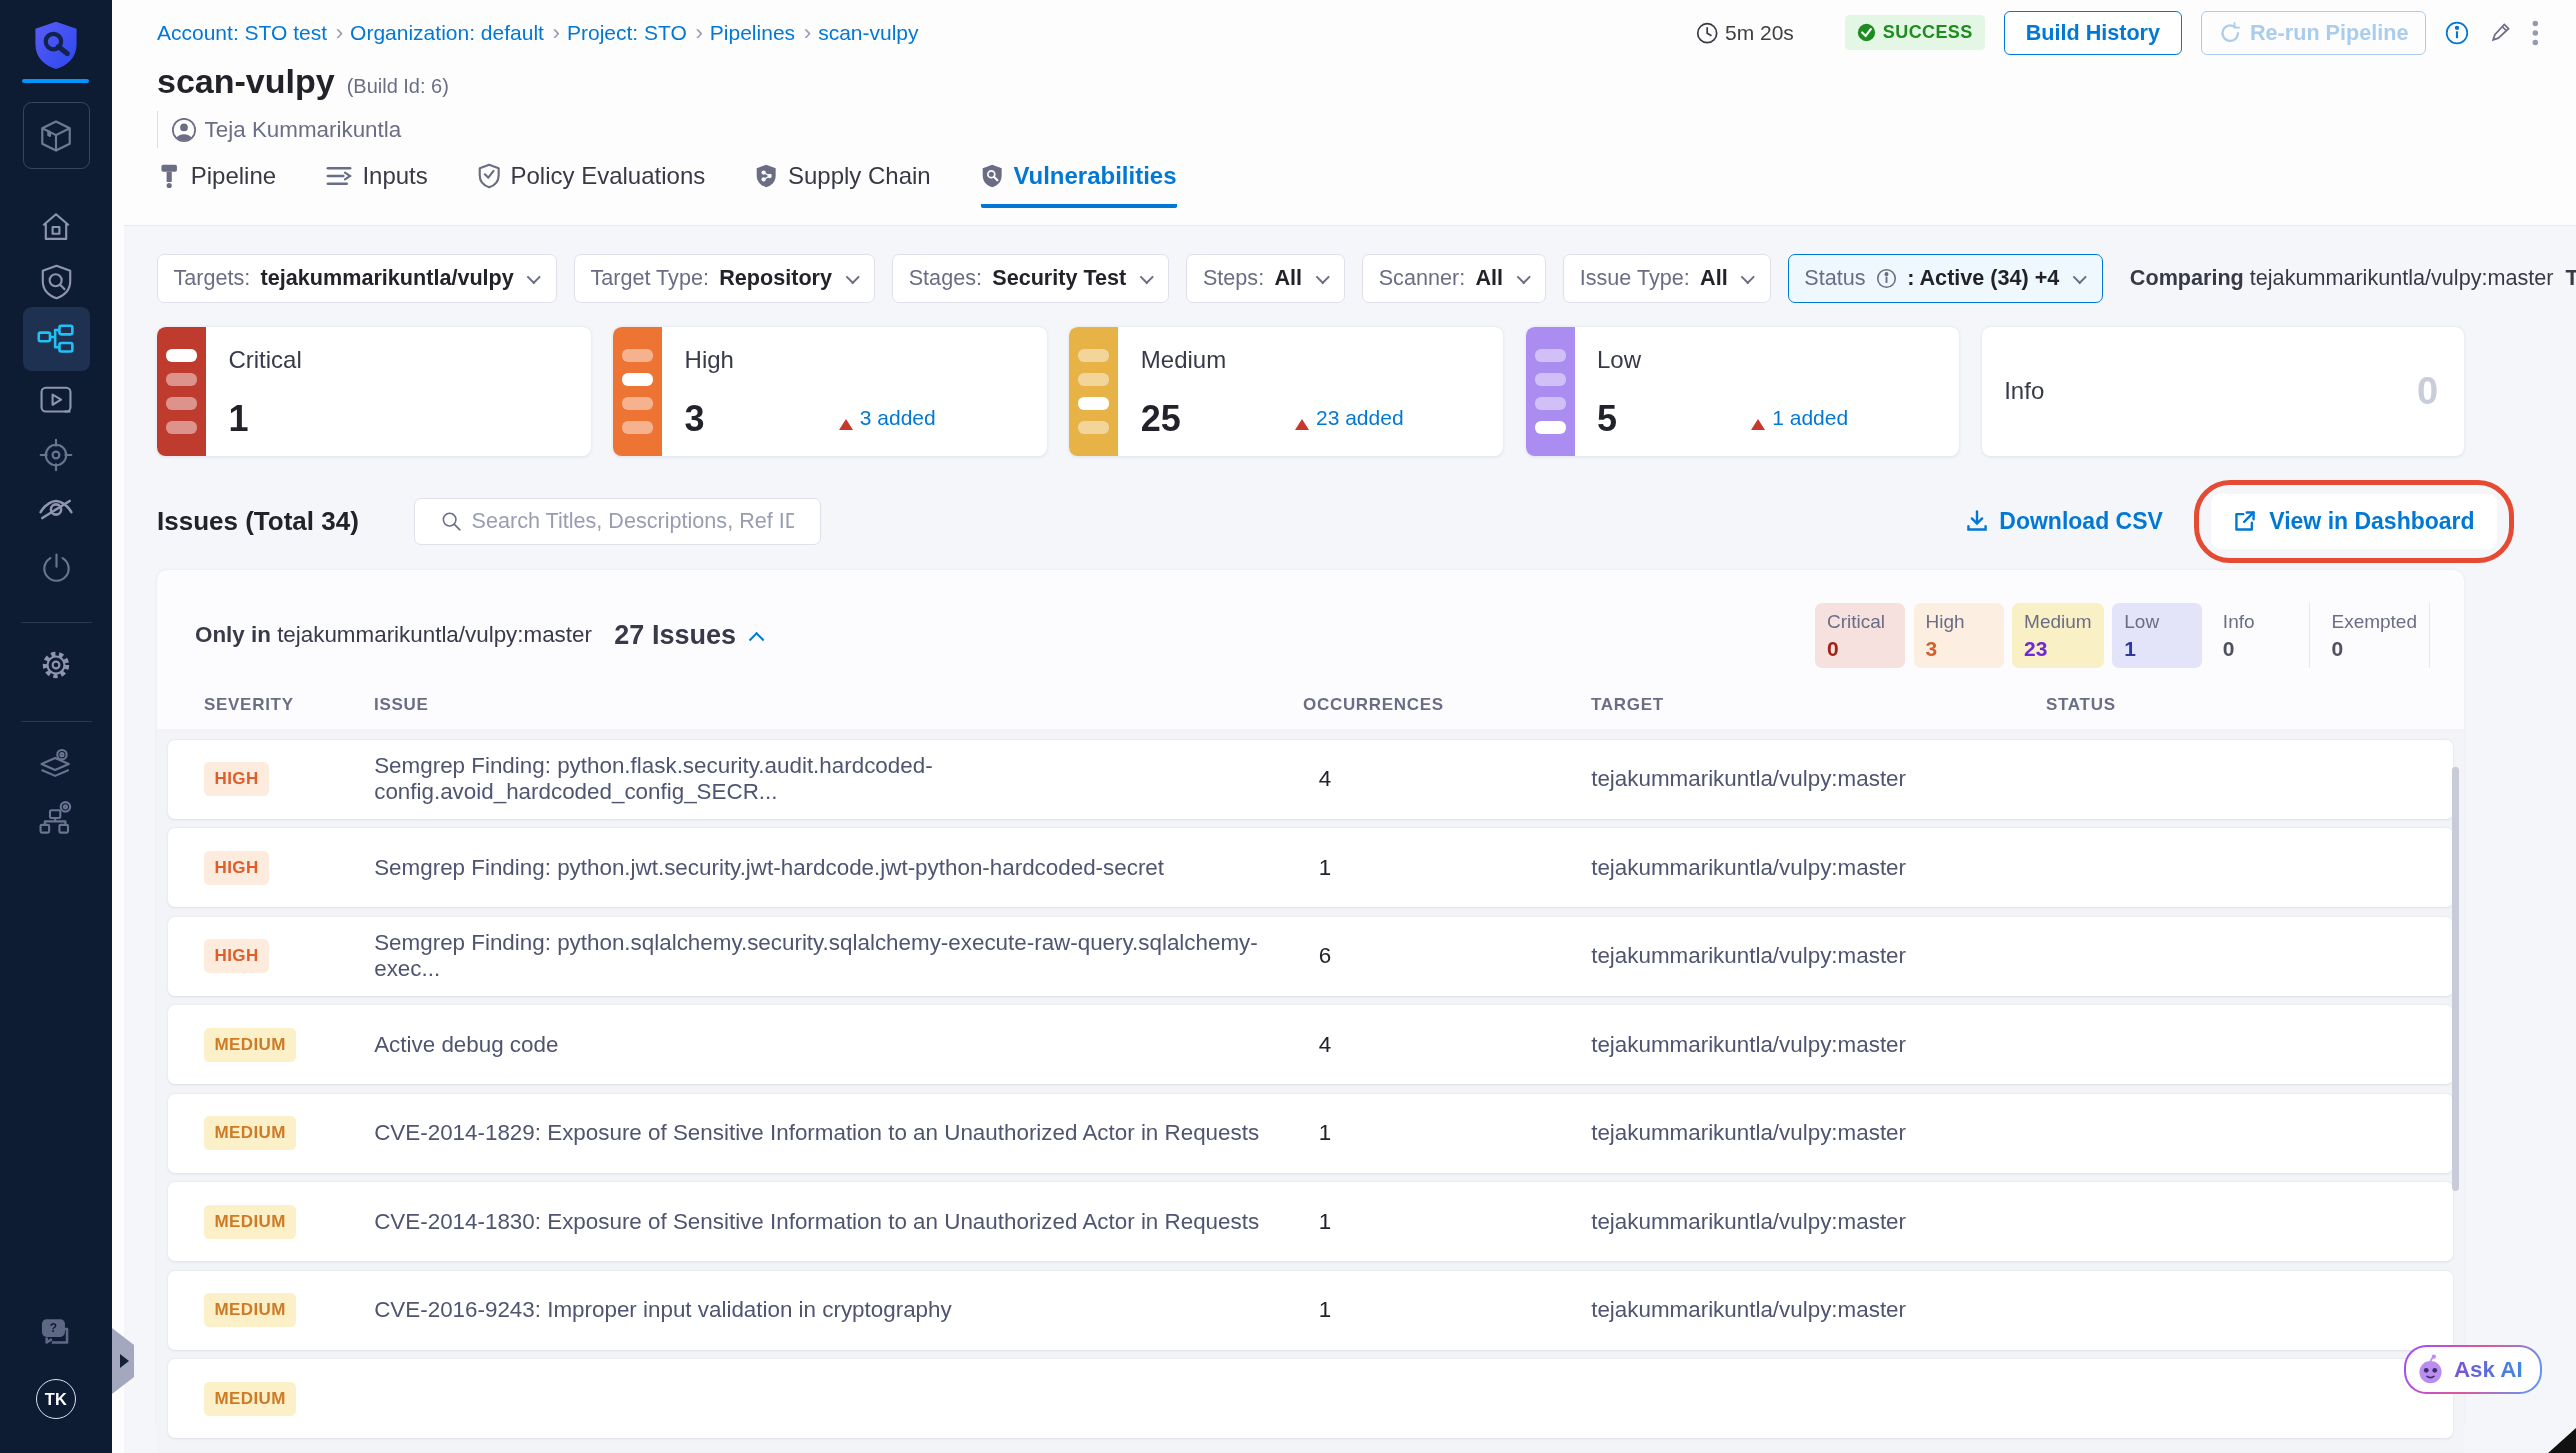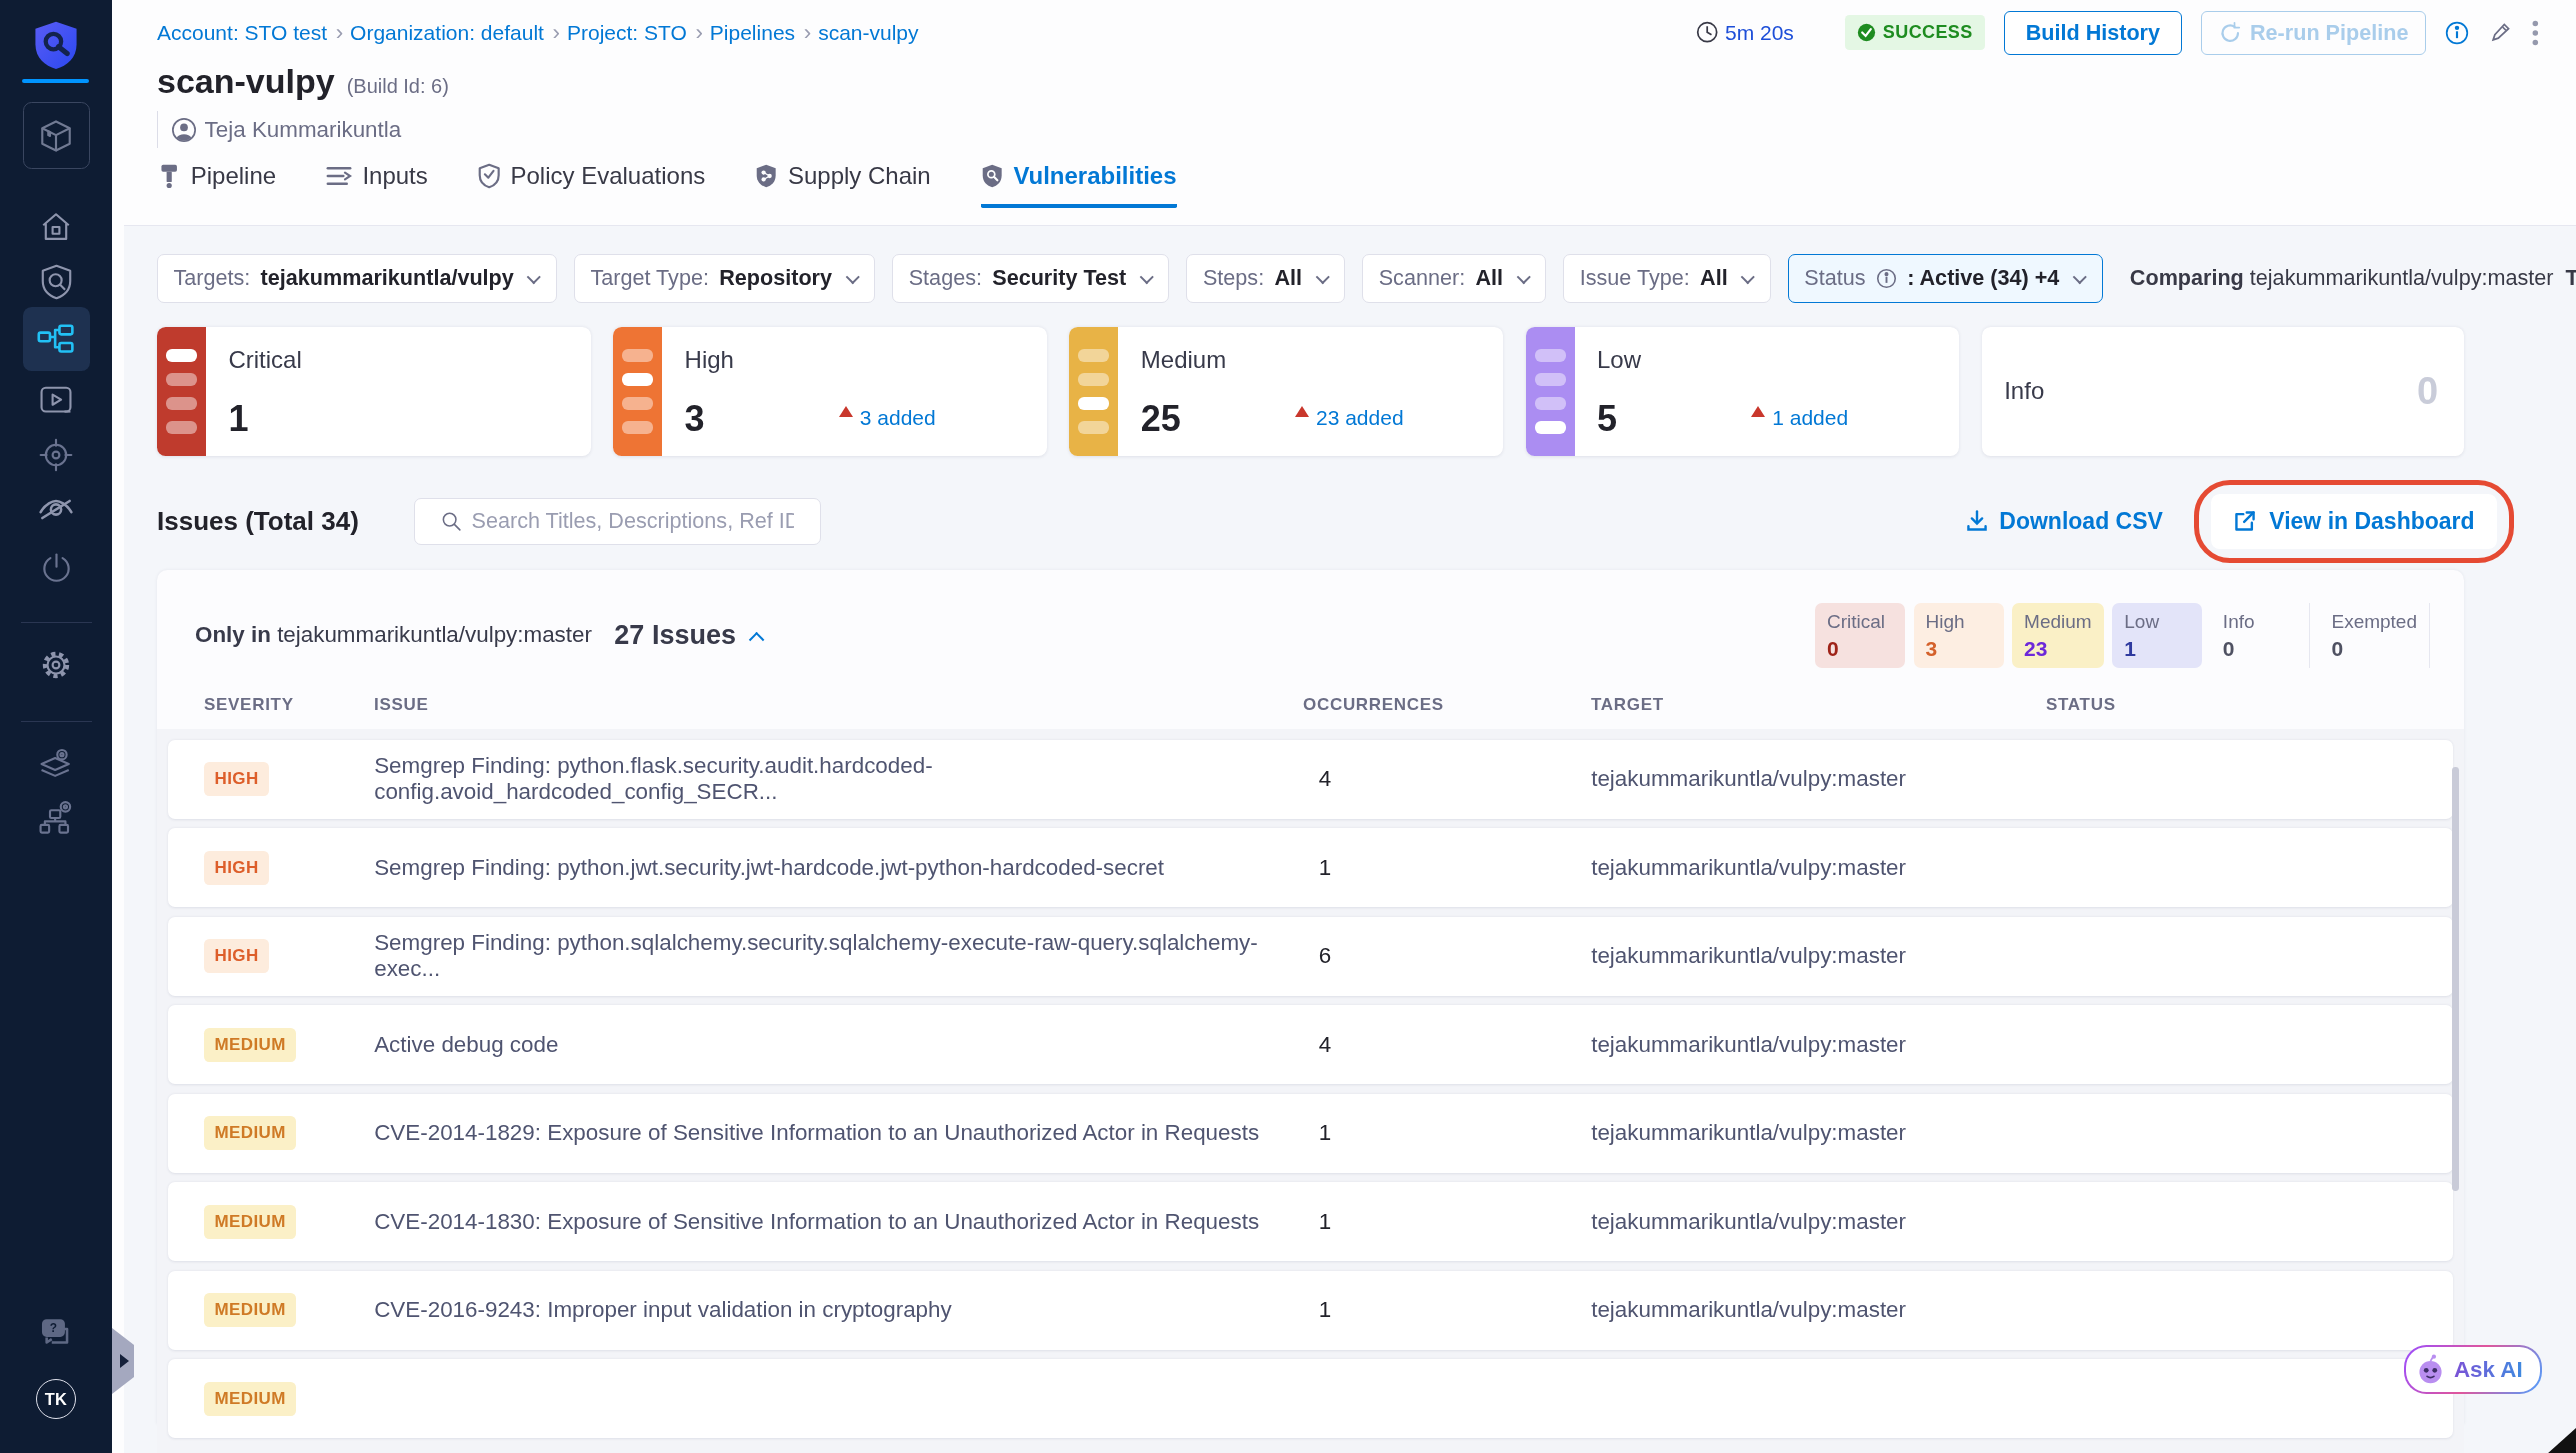--- a/index.html
+++ b/index.html
@@ -24,21 +24,21 @@
       clip-path:polygon(0 0,100% 26%,100% 74%,0 100%); display:flex; align-items:center; justify-content:center; cursor:pointer;}
   .flyout .tri { width:0; height:0; border-left:9.5px solid #15203a; border-top:7px solid transparent; border-bottom:7px solid transparent; margin-left:1.7px;}
 
   
   .main { position:absolute; left:124px; top:0; width:2464px; height:1408px; }
   .topbar { display:flex; align-items:center; height:57px; padding:8.6px 48px 0 33px; }
   .breadcrumb { display:flex; align-items:center; gap:7px; font-size:21px; color:#0278d5; }
   .breadcrumb .crumb { cursor:pointer; }
   .breadcrumb .crumb:not(:last-child)::after { content:"›"; color:#9a9db1; margin-left:8.6px; font-size:22.4px; }
   .topbar-right { margin-left:auto; display:flex; align-items:center; gap:19px; }
-  .duration { display:flex; align-items:flex-start; gap:7px; font-size:21px; color:#1d4ed8; }
+  .duration { display:flex; align-items:flex-end; gap:7px; font-size:21px; color:#404040; }
   .badge-success { display:flex; align-items:center; gap:7px; background:#e4f7e4; color:#1e8c20;
       font-size:18px; font-weight:bold; letter-spacing:0.4px; padding:7px 12px; border-radius:4.3px;margin-left:32px; }
   .btn-outline { border:1.3px solid #0278d5; color:#0278d5; background:#fff; font-size:21.6px; font-weight:bold;
       padding:7.8px 21px; border-radius:6px; cursor:pointer; }
   .btn-disabled { border:1.3px solid #a9cdeb; color:#a9cdeb; background:#fdfdfe; font-size:21.6px; font-weight:bold;
       padding:7.8px 17px; border-radius:6px; display:flex; align-items:center; gap:8.6px; }
   .title-row { display:flex; align-items:baseline; gap:12px; padding-left:33px; margin-top:5.2px; }
   .title-row h1 { font-size:34px; color:#22222a; }
   .buildid { font-size:20px; color:#6b6d85; }
   .user-row { display:flex; align-items:center; gap:8.6px; margin:10.3px 0 0 33px; padding:5.2px 0 5.2px 14px;
@@ -66,21 +66,21 @@
   
   .cards { display:flex; gap:22.4px; margin:24px 33px 0 0; }
   .card { position:relative; flex:1; height:129px; background:#fff; border-radius:8.6px;
       box-shadow:0 0.9px 3.4px rgba(35,40,80,.10); display:flex; overflow:hidden; }
   .strip { width:49px; height:100%; display:flex; flex-direction:column; justify-content:center; gap:11.2px; align-items:center; flex:none;}
   .strip i { width:31px; height:13px; border-radius:6px; background:rgba(255,255,255,.45); }
   .strip i.on { background:#fff; }
   .card-body { flex:1; display:flex; flex-direction:column; justify-content:space-between; padding:19px 0 15.5px 22.4px; }
   .card-label { font-size:24px; color:#383a4a; }
   .card-count { font-size:36px; font-weight:bold; color:#22222a; }
-  .card-added { position:absolute; left:52%; bottom:26px; font-size:21px; color:#0278d5; display:flex; align-items:flex-start; gap:7px;}
+  .card-added { position:absolute; left:52%; bottom:26px; font-size:21px; color:#0278d5; display:flex; align-items:flex-end; gap:7px;}
   .card-added .tri { width:0; height:0; border-bottom:11.2px solid #c9372c; border-left:7px solid transparent; border-right:7px solid transparent; }
   .card.info-card { align-items:center; justify-content:space-between; padding:0 26px 0 22.4px; }
   .info-count { font-size:38px; color:#c9ccd9; font-weight:600; }
 
   
   .issues-bar { display:flex; align-items:center; margin-top:38px; }
   .issues-title { font-size:26px; font-weight:bold; color:#22222a; }
   .searchbox { display:flex; align-items:center; gap:10.3px; margin-left:55px; width:407px; height:47px;
       background:#fff; border:0.9px solid #dfe0ea; border-radius:7px; padding:0 26px; }
   .searchbox input { border:none; outline:none; font-size:21.6px; color:#383946; width:100%; background:transparent;

